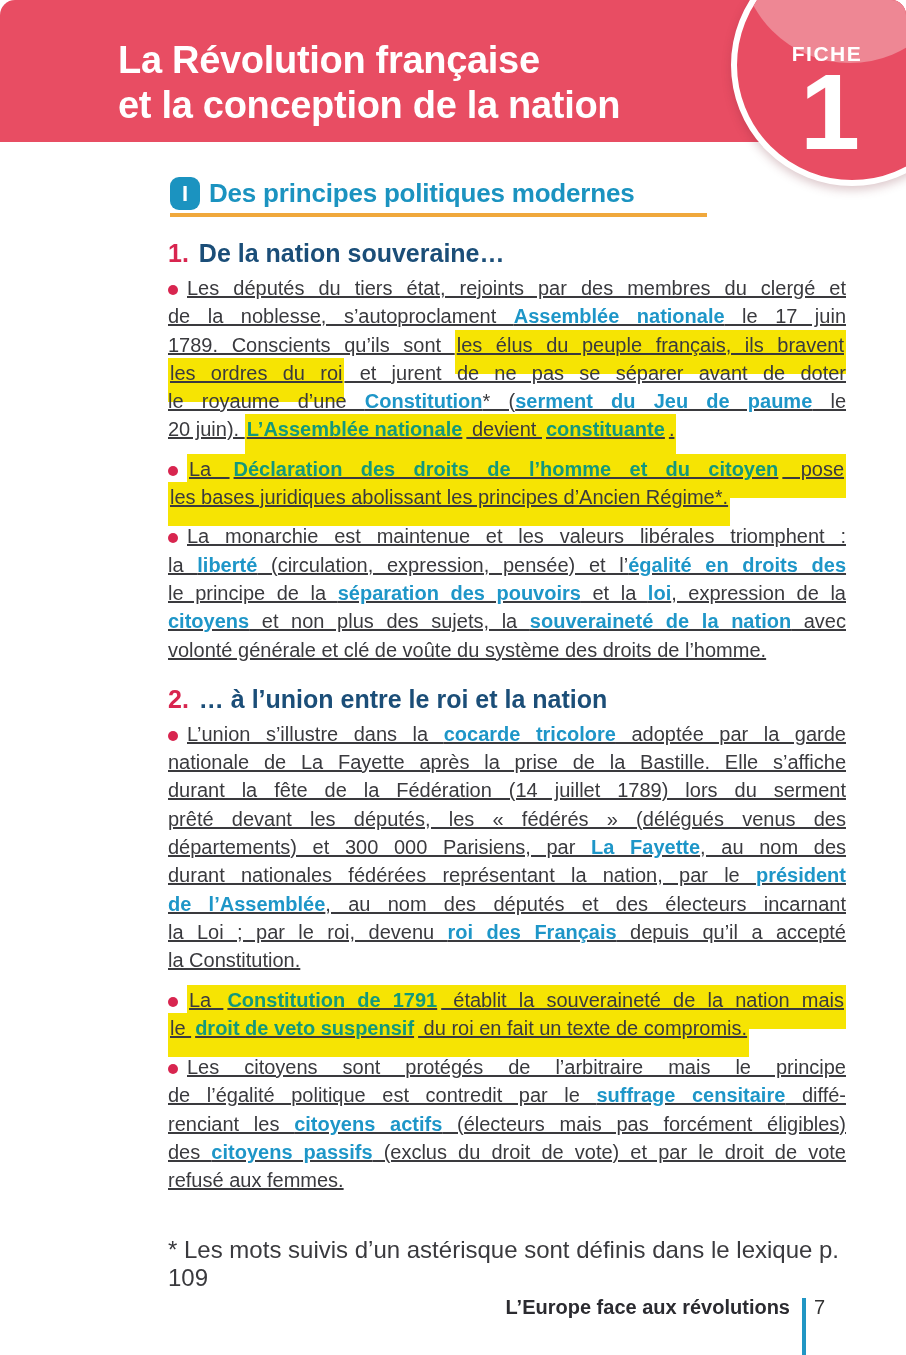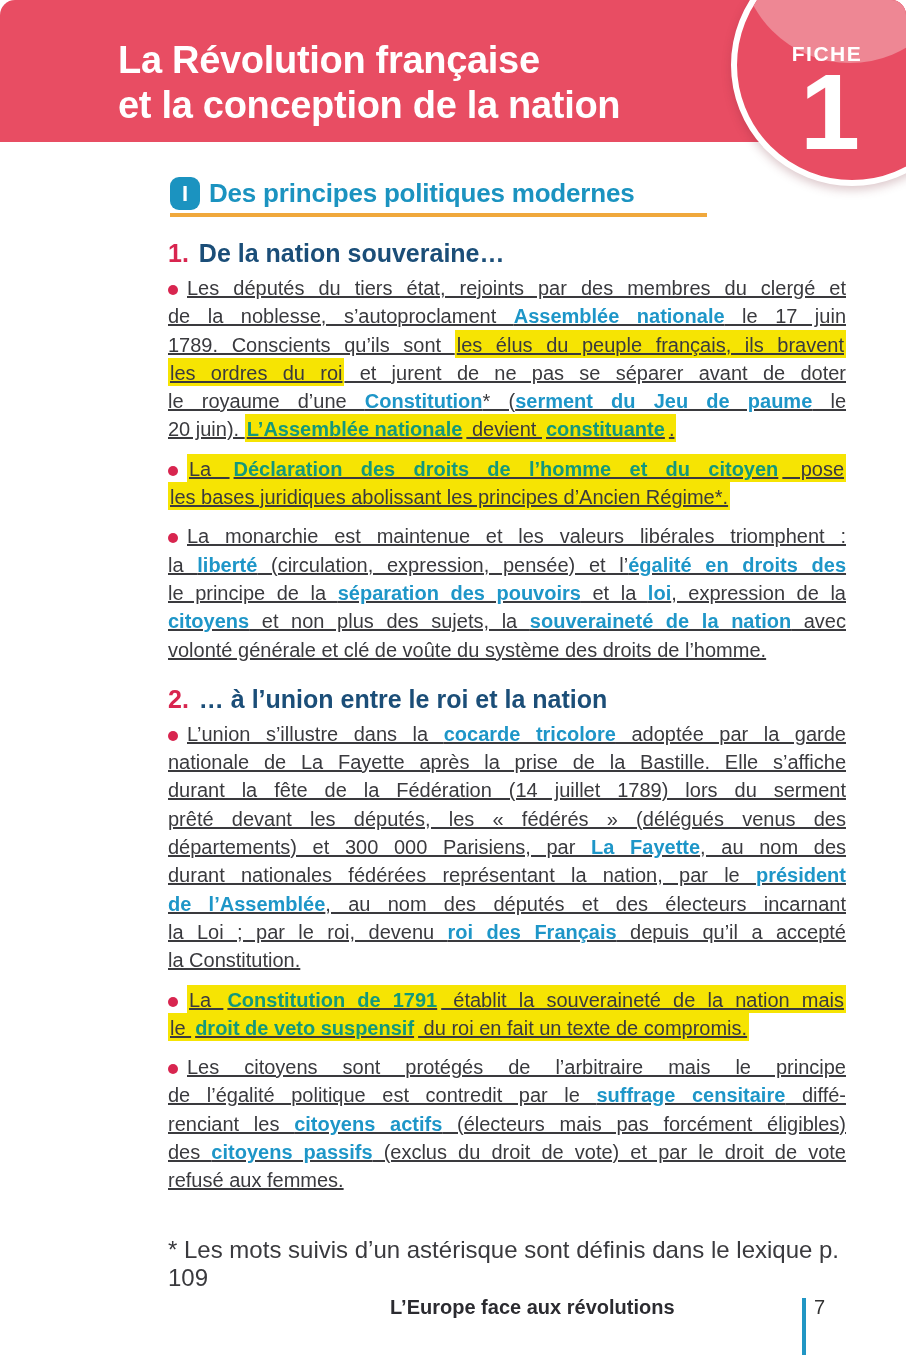--- a/index.html
+++ b/index.html
@@ -64,30 +64,30 @@
   .para { margin-top: 11px; font-size: 20px; line-height: 28.3px; color: var(--body_text); text-decoration: underline; }
   .para.after-sub { margin-top: 6px; }
   .line { text-align: left; }
   .line.just { text-align: justify; text-align-last: justify; }
   .bullet {
     display: inline-block; width: 10px; height: 10px; border-radius: 50%;
     background: var(--number_crimson); margin-right: 9px;
   }
   .seg { color: var(--body_text); }
   .term { color: var(--term_blue); font-weight: bold; }
-  .hl { background: var(--highlight_yellow); padding: 4px 2px 2px; color: var(--body_text); }
+  .hl { background: var(--highlight_yellow); padding: 4px 2px 18px; color: var(--body_text); }
   .term-hl { color: var(--term_teal_on_highlight); font-weight: bold; }
   
   .footnote {
     position: absolute; left: 168px; top: 1236px; width: 680px;
     font-size: 24px; color: var(--body_text);
   }
   .footer-chapter {
     position: absolute; right: 116px; top: 1296px; width: 400px;
-    text-align: left; font-size: 20px; font-weight: bold; color: #2b2b30;
+    text-align: right; font-size: 20px; font-weight: bold; color: #2b2b30;
   }
   .footer-bar {
     position: absolute; left: 802px; top: 1298px; width: 4px; height: 57px;
     background: var(--footer_bar_teal);
   }
   .footer-page {
     position: absolute; left: 814px; top: 1296px; width: 40px;
     font-size: 20px; color: #333333;
   }
 </style>

